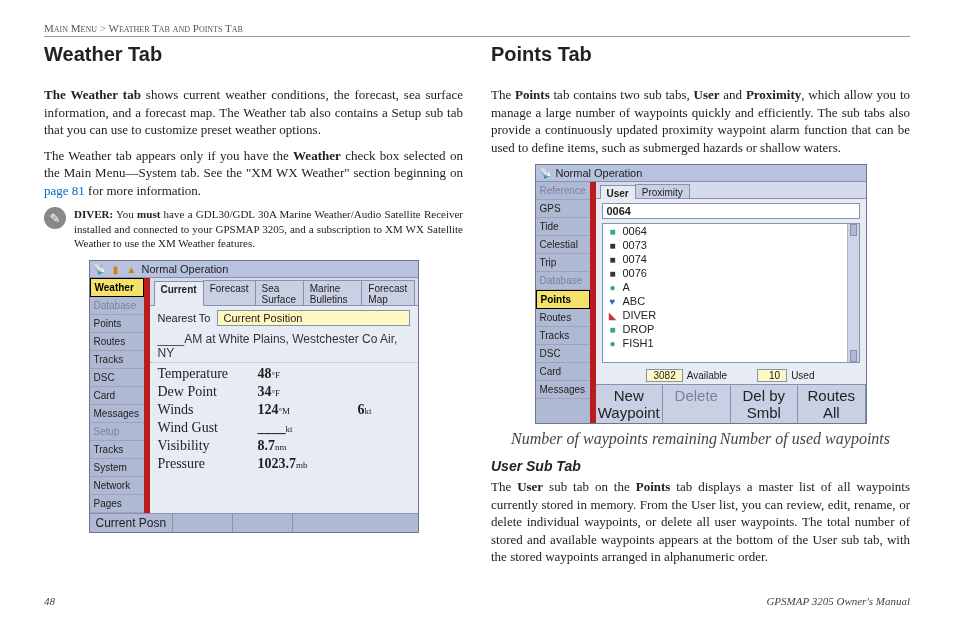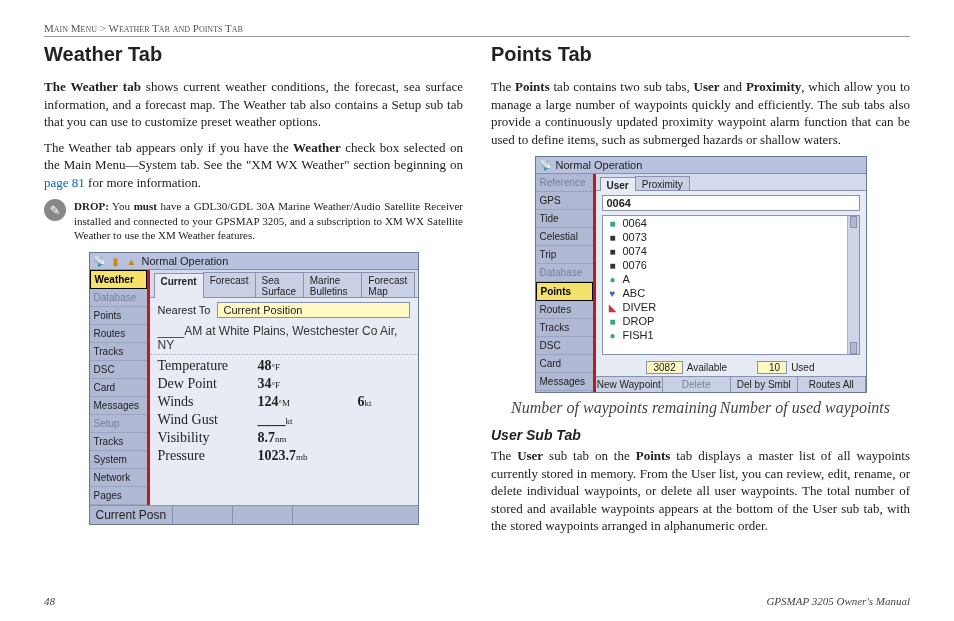--- a/index.html
+++ b/index.html
@@ -23,21 +23,21 @@
     border: none;
     border-top: 1px solid #999;
     margin-bottom: 6px;
   }
   .cols { display: flex; gap: 28px; }
   .col { flex: 1 1 0; min-width: 0; }
   h2.section {
     font-family: Arial, Helvetica, sans-serif;
     font-weight: bold;
     font-size: 20px;
-    margin-bottom: 12px;
+    margin-bottom: 20px;
   }
   h3.subsection {
     font-family: Arial, Helvetica, sans-serif;
     font-weight: bold;
     font-style: italic;
     font-size: 14px;
     margin: 10px 0 4px 0;
   }
   p.body {
     font-size: 13px;
@@ -80,21 +80,21 @@
   }
   .tb-icon {
     width: 12px; height: 12px;
     display: inline-flex; align-items: center; justify-content: center;
     font-size: 10px;
   }
   .device-body { display: flex; }
   .side-tabs {
     width: 60px;
     background: #b0b9d4;
-    border-right: 3px solid #b91c1c;
+    border-right: 6px solid #b91c1c;
     display: flex; flex-direction: column;
   }
   .side-tab {
     padding: 3px 4px;
     border-bottom: 1px solid #9aa3c0;
     font-size: 10px;
     color: #222;
     background: #b0b9d4;
   }
   .side-tab.dim { color: #7882a0; }
@@ -242,21 +242,21 @@
   }
   .btn-row {
     display: flex;
     background: #b0b9d4;
     border-top: 1px solid #8892af;
   }
   .btn-row .dbtn {
     flex: 1;
     text-align: center;
     padding: 2px 0;
-    font-size: 10px;
+    font-size: 15px;
     border-right: 1px solid #8892af;
     background: #c9d0e3;
   }
   .btn-row .dbtn.dim { color: #7882a0; }
   .captions {
     display: flex;
     justify-content: space-between;
     font-style: italic;
     font-family: Liberation Serif, serif;
     font-size: 16px;
@@ -292,21 +292,21 @@
     <h2 class="section">Weather Tab</h2>
     <p class="body">
       <b>The Weather tab</b><span> shows current weather conditions, the forecast, sea surface information, and a forecast map. The Weather tab also contains a Setup sub tab that you can use to customize preset weather options.</span>
     </p>
     <p class="body">
       <span>The Weather tab appears only if you have the </span><b>Weather</b><span> check box selected on the Main Menu—System tab. See the "XM WX Weather" section beginning on </span><span class="link">page 81</span><span> for more information.</span>
     </p>
     <div class="note-row">
       <div class="note-icon">✎</div>
       <div class="note-text">
-        <b>DROP:</b><span> You </span><b>must</b><span> have a GDL30/GDL 30A Marine Weather/Audio Satellite Receiver installed and connected to your GPSMAP 3205, and a subscription to XM WX Satellite Weather to use the XM Weather features.</span>
+        <b>DIVER:</b><span> You </span><b>must</b><span> have a GDL30/GDL 30A Marine Weather/Audio Satellite Receiver installed and connected to your GPSMAP 3205, and a subscription to XM WX Satellite Weather to use the XM Weather features.</span>
       </div>
     </div>
 
     <div class="device weather">
       <div class="titlebar">
         <span class="tb-icon">📡</span>
         <span class="tb-icon" style="color:#c80">▮</span>
         <span class="tb-icon" style="color:#c80">▲</span>
         <span>Normal Operation</span>
       </div>

